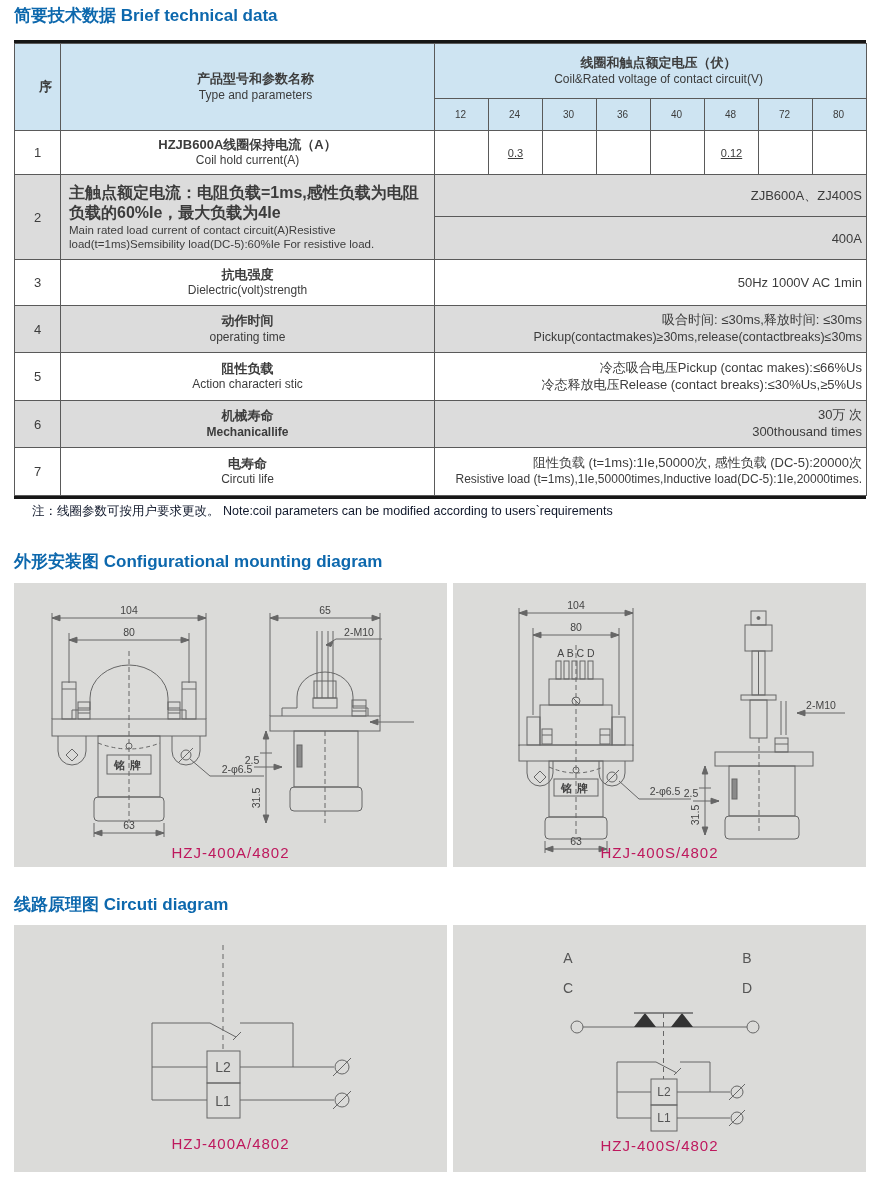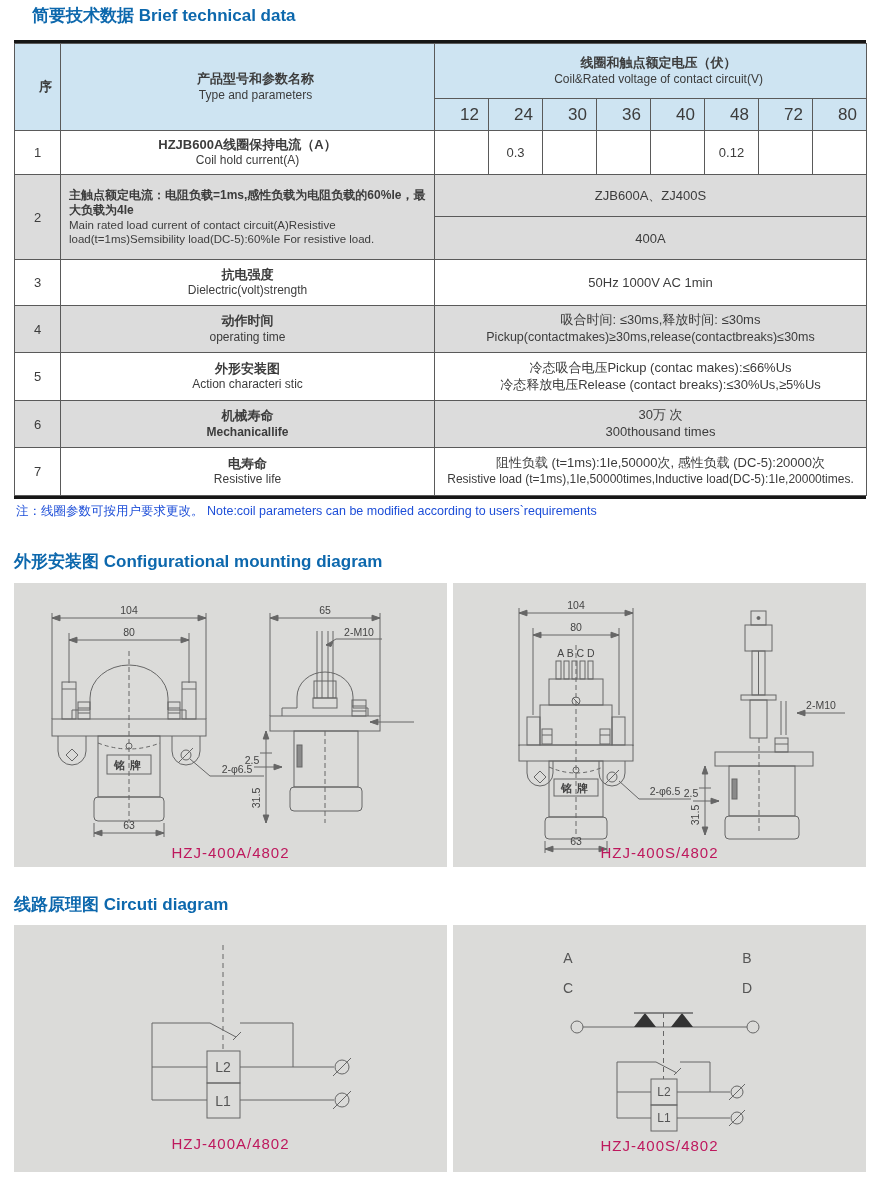--- a/index.html
+++ b/index.html
@@ -7,48 +7,48 @@
        font-family:"Liberation Sans",sans-serif;color:#3c3c3c;}
   .sec-title{position:absolute;left:14px;font-size:17px;font-weight:bold;color:var(--accent,#0d68ad);}
   
   .tbl-wrap{position:absolute;left:14px;top:40px;width:852px;border-top:3px solid #161616;border-bottom:3px solid #161616;}
   table.spec{border-collapse:collapse;table-layout:fixed;width:852px;}
   table.spec th,table.spec td{border:1px solid #5a5a5a;padding:0 4px;vertical-align:middle;overflow:hidden;}
   table.spec th{background:var(--header_bg,#cee4f2);font-weight:normal;padding-left:20px;}
   tr.alt td{background:var(--row_alt_bg,#dcdcdc);}
   .zh{font-size:13px;font-weight:bold;line-height:1.25;}
   .en{font-size:12px;font-weight:normal;line-height:1.25;}
-  .zh.sm{font-size:12px;}
+  .zh.sm{font-size:16px;}
   .en.sm{font-size:11.5px;}
   .en.b{font-weight:bold;}
   td.seq{text-align:center;font-size:13px;}
   td.lbl{text-align:center;}
   td.lbl.left{text-align:left;padding:3px 8px;}
-  th.vcol{text-align:center;font-size:17px;}
-  td.val{text-align:center;font-size:13px;}
-  td.content{padding-left:10px;font-size:13px;text-align:center;}
+  th.vcol{text-align:left;font-size:10px;}
+  td.val{text-align:center;font-size:11px;text-decoration:underline;}
+  td.content{padding-left:10px;font-size:13px;text-align:right;}
   td.content .l1{font-size:13px;line-height:1.3;margin-left:20px;}
   td.content .l2{font-size:12.5px;line-height:1.3;}
   td.content .l2.xs{font-size:12px;}
-  .note{position:absolute;left:16px;top:503px;font-size:12.5px;color:#1d4ed8;}
+  .note{position:absolute;left:32px;top:503px;font-size:12.5px;color:#0f172a;}
   
   .panel{position:absolute;background:var(--panel_bg,#dbdbd9);}
   .panel svg{position:absolute;left:0;top:0;}
   .caption{position:absolute;width:100%;text-align:center;font-size:15px;color:#be185d;letter-spacing:1px;}
   svg text{font-family:"Liberation Sans",sans-serif;fill:#444;}
   .dim{font-size:10.5px;}
   .plate{font-size:11px;font-weight:bold;letter-spacing:5px;}
   .coil{font-size:14px;fill:#555;}
   .coil.sm{font-size:12px;}
   .term{font-size:14px;fill:#555;}
 </style>
 </head>
 <body>
 
-<div class="sec-title" style="top:4px;margin-left:18px;">简要技术数据 Brief technical data</div>
+<div class="sec-title" style="top:4px;">简要技术数据 Brief technical data</div>
 
 <div class="tbl-wrap">
 <table class="spec">
   <colgroup>
     <col style="width:46px">
         <col style="width:374px">
     <col style="width:54px">
         <col style="width:54px">
         <col style="width:54px">
         <col style="width:54px">
@@ -127,21 +127,21 @@
     </td>
     <td class="content" colspan="8">
       <div class="l1">吸合时间: ≤30ms,释放时间: ≤30ms</div>
       <div class="l2">Pickup(contactmakes)≥30ms,release(contactbreaks)≤30ms</div>
     </td>
   </tr>
 
   <tr style="height:48px;">
     <td class="seq">5</td>
     <td class="lbl">
-      <div class="zh">外形安装图</div>
+      <div class="zh">阻性负载</div>
       <div class="en">Action characteri stic</div>
     </td>
     <td class="content" colspan="8">
       <div class="l1">冷态吸合电压Pickup (contac makes):≤66%Us</div>
       <div class="l1">冷态释放电压Release (contact breaks):≤30%Us,≥5%Us</div>
     </td>
   </tr>
 
   <tr class="alt" style="height:47px;">
     <td class="seq">6</td>
@@ -152,21 +152,21 @@
     <td class="content" colspan="8">
       <div class="l1">30万 次</div>
       <div class="l1">300thousand times</div>
     </td>
   </tr>
 
   <tr style="height:48px;">
     <td class="seq">7</td>
     <td class="lbl">
       <div class="zh">电寿命</div>
-      <div class="en">Resistive life</div>
+      <div class="en">Circuti life</div>
     </td>
     <td class="content" colspan="8">
       <div class="l1">阻性负载 (t=1ms):1Ie,50000次, 感性负载 (DC-5):20000次</div>
       <div class="l2 xs">Resistive load (t=1ms),1Ie,50000times,Inductive load(DC-5):1Ie,20000times.</div>
     </td>
   </tr>
 </tbody>
     </table>
 </div>
 

